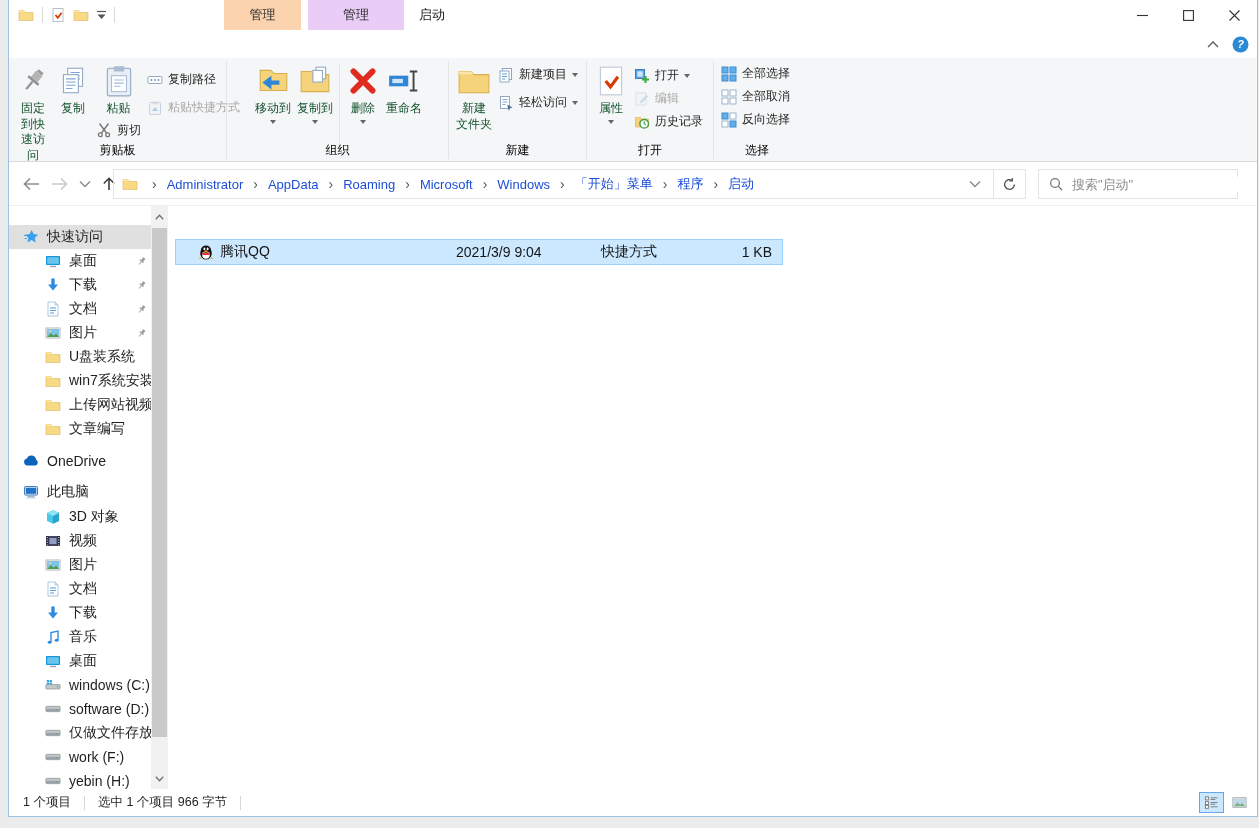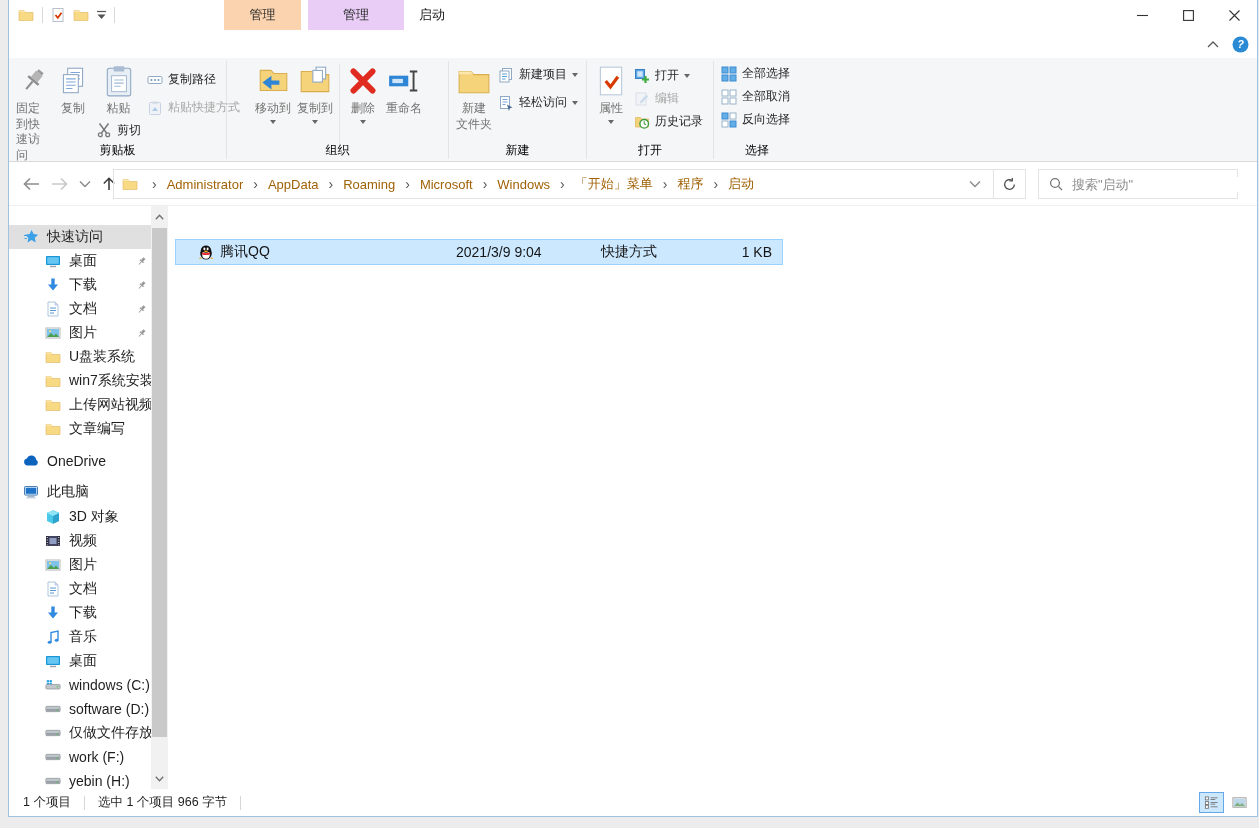--- a/index.html
+++ b/index.html
@@ -38,35 +38,35 @@
   .tab.shortcut{width:77px}.tab.apptools{width:96px;margin-left:7px}
   .ribbonctl{position:absolute;right:8px;top:30px;height:28px;display:flex;align-items:center;gap:13px}
   .chev-collapse{width:12px;height:8px}
   .help-ic{width:17px;height:17px}
 
   
   .ribbon{position:absolute;top:58px;left:0;right:0;height:104px;background:#f5f6f7;border-bottom:1px solid #d8d9da;display:flex;align-items:stretch;padding-top:1px}
   .rgroup{position:relative;display:flex;align-items:flex-start;padding:3px 2px 16px 4px}
   .rg-label{position:absolute;bottom:2px;left:0;right:0;text-align:center;font-size:12px;color:#000000}
   .rg-sep{width:1px;background:#e3e4e5;margin:2px 0}
-  .bb{display:flex;flex-direction:column;align-items:center;text-align:left;font-size:12px;line-height:1.3;color:#737373;padding:2px 3px}
+  .bb{display:flex;flex-direction:column;align-items:center;text-align:center;font-size:12px;line-height:1.3;color:#14532d;padding:2px 3px}
   .bb .ic32{margin-bottom:3px}
   .crt{width:0;height:0;border-left:3.5px solid transparent;border-right:3.5px solid transparent;border-top:4px solid #666;margin-top:3px}
   .sb{display:flex;align-items:center;gap:5px;font-size:12px;color:#262626;height:23px;padding:0 3px;white-space:nowrap}
   .grayed{color:#a8a8a8}
   .grayed .ic svg{opacity:.45}
   .vcol{display:flex;flex-direction:column;align-items:flex-start}
   .mini-sep{width:1px;height:82px;background:#e3e4e5;margin:2px 3px;align-self:flex-start}
 
   
   .addr{position:absolute;top:162px;left:0;right:0;height:44px;background:#fff;border-bottom:1px solid #efefef}
   .navbtns{position:absolute;left:12px;top:0;height:44px;display:flex;align-items:center;gap:9px}
   .navbtn{display:flex;align-items:center;justify-content:center}
   .abox{position:absolute;left:104px;top:7px;width:913px;height:30px;border:1px solid #e3e3e3;display:flex;align-items:center;padding-left:8px;font-size:13px}
-  .crumb{padding:0 2px;color:#a16207;cursor:default}
+  .crumb{padding:0 2px;color:#1d4ed8;cursor:default}
   .csep{padding:0 8px;color:#555;font-size:14px}
   .abox-spacer{flex:1}
   .abox-chev{width:12px;height:8px;margin-right:12px}
   .abox-div{width:1px;height:28px;background:#e3e3e3}
   .refresh{width:31px;height:28px;display:flex;align-items:center;justify-content:center}
   .sbox{position:absolute;left:1029px;top:7px;width:200px;height:30px;border:1px solid #e3e3e3;display:flex;align-items:center;gap:9px;padding:0 10px}
   .sbox input{border:none;outline:none;flex:1;font-size:13px;color:#333;font-family:inherit}
   .sbox input::placeholder{color:#8d8d8d}
   .mag{width:14px;height:14px}
 

